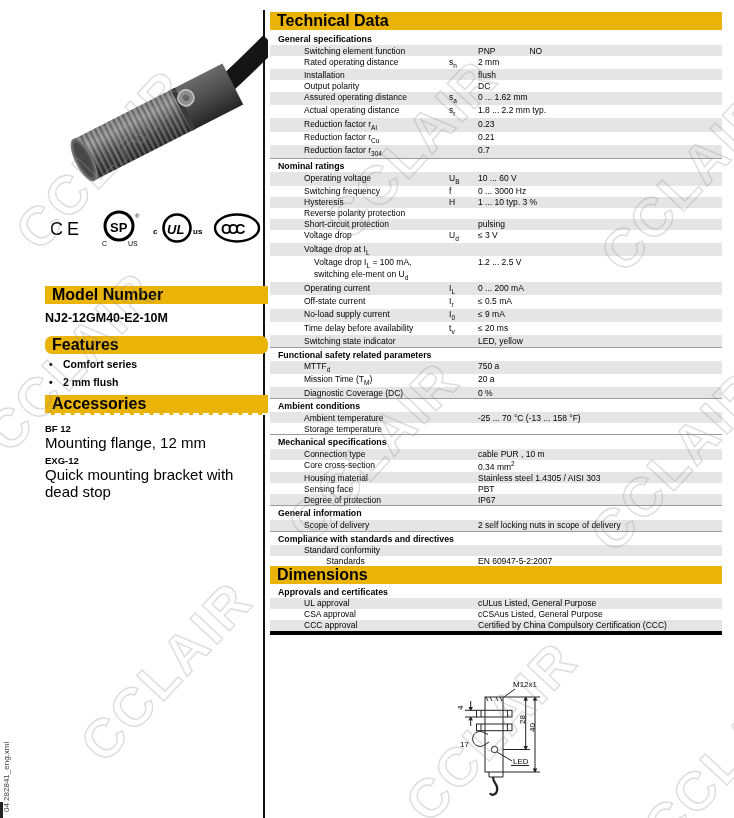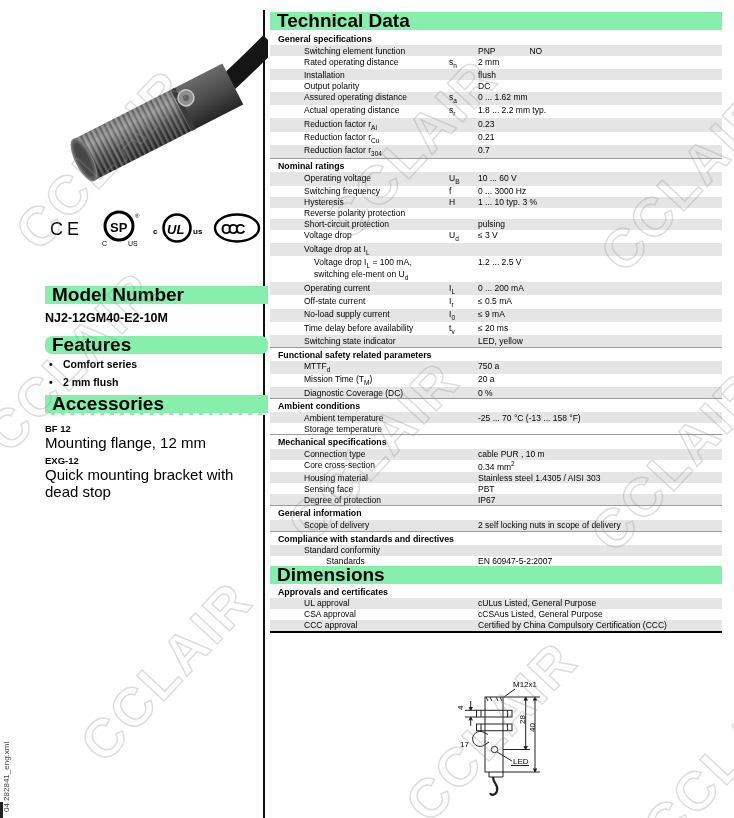--- a/index.html
+++ b/index.html
@@ -9,41 +9,41 @@
   .wm{position:absolute;font-weight:bold;font-size:54px;letter-spacing:3px;
       transform:rotate(-47deg);color:transparent;-webkit-text-stroke:1.4px rgba(150,150,150,.33);
       pointer-events:none;z-index:6;}
   .wm1{left:-10px;top:128px}.wm2{left:300px;top:118px}.wm3{left:575px;top:150px}
   .wm4{left:-40px;top:330px}.wm5{left:262px;top:420px}.wm6{left:565px;top:430px}
   .wm7{left:55px;top:640px}.wm8{left:380px;top:700px}.wm9{left:618px;top:724px}
   
   .divider{position:absolute;left:263px;top:10px;width:1.5px;height:808px;background:#111;}
   .edge-mark{position:absolute;left:0;top:802px;width:3px;height:16px;background:#222;}
   
-  .title-bar{position:absolute;background:#86efac;font-weight:bold;font-size:19px;
+  .title-bar{position:absolute;background:#eab308;font-weight:bold;font-size:16px;
              line-height:14px;padding:2px 7px;box-sizing:border-box;height:18px;}
   .bar-right{left:270px;width:452px;}
   .bar-left{left:45px;width:223px;}
   .bar-dashed{border-bottom:2px dashed #fff;height:20px;}
   
   .photo{position:absolute;left:36px;top:16px;width:232px;height:186px;}
   .logos{position:absolute;left:48px;top:208px;width:214px;height:40px;display:flex;
          align-items:center;justify-content:space-between;}
   .model-text{position:absolute;left:45px;top:311px;font-weight:bold;font-size:12.5px;}
   .features-list{position:absolute;left:45px;top:358px;margin:0;padding:0;list-style:none;
                  font-weight:bold;font-size:10.5px;}
   .features-list li{margin:0 0 6px 0;padding-left:18px;position:relative;}
   .features-list li::before{content:"\2022";position:absolute;left:4px;}
   .acc-list{position:absolute;left:45px;top:420px;width:215px;}
   .acc-code{font-weight:bold;font-size:9.5px;margin-top:3px;}
   .acc-desc{font-size:15px;margin-bottom:4px;}
   .side-vertical{position:absolute;left:2px;top:812px;transform:rotate(-90deg);
                  transform-origin:0 0;font-size:8px;color:#444;white-space:nowrap;}
   
-  .tech-table{position:absolute;left:270px;top:32px;width:452px;border-bottom:2px solid #000000;}
+  .tech-table{position:absolute;left:270px;top:32px;width:452px;border-bottom:4px solid #000000;}
   .tsection{border-top:1px solid #9b9b9b;}
   .tsection:first-child{border-top:none;}
   .tsection.gap{border-top:none;margin-top:7px;}
   .tsection.rule-after{border-bottom:1px solid #9b9b9b;}
   .theader{font-weight:bold;font-size:8.8px;padding:2px 0 1px 8px;line-height:1.15;}
   .trow{display:flex;align-items:flex-start;min-height:10px;font-size:8.5px;line-height:1.18;
         padding:.5px 16px;}
   .trows > .trow:nth-child(odd){background:#e5e5e5;}
   .tlabel{box-sizing:border-box;width:163px;flex:none;padding-left:18px;padding-right:4px;}
   .ind1 .tlabel{padding-left:28px;}

